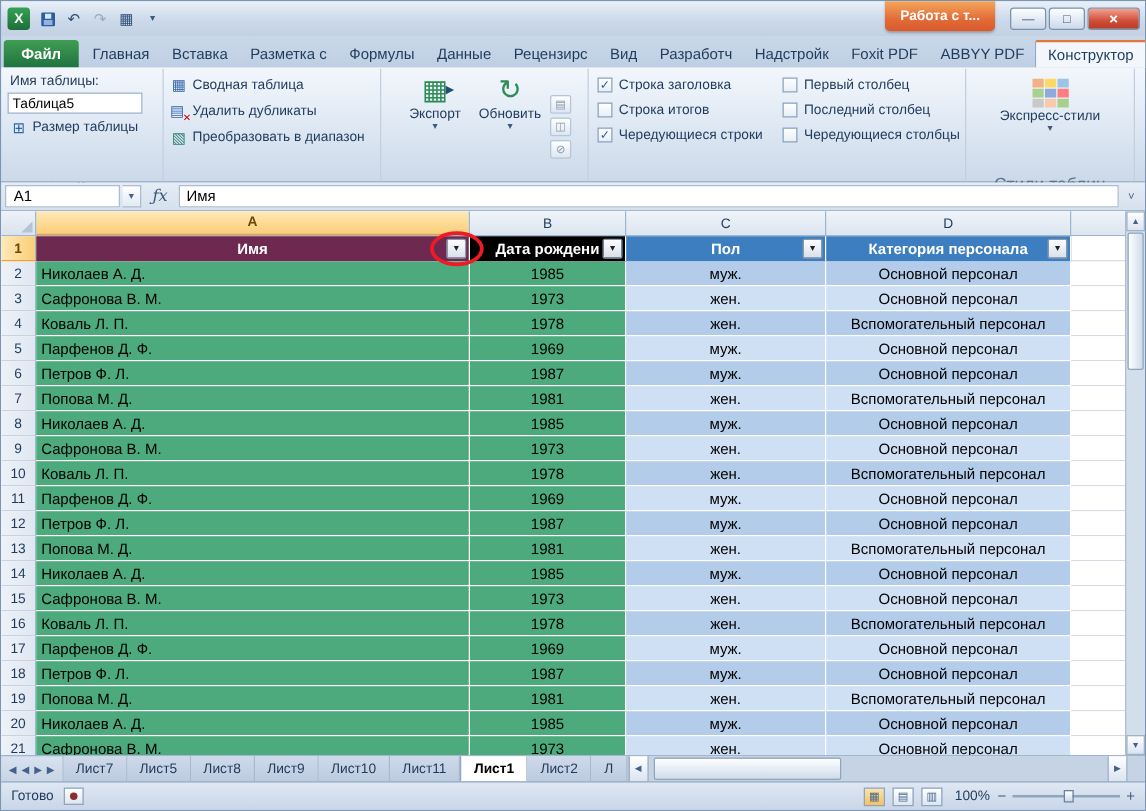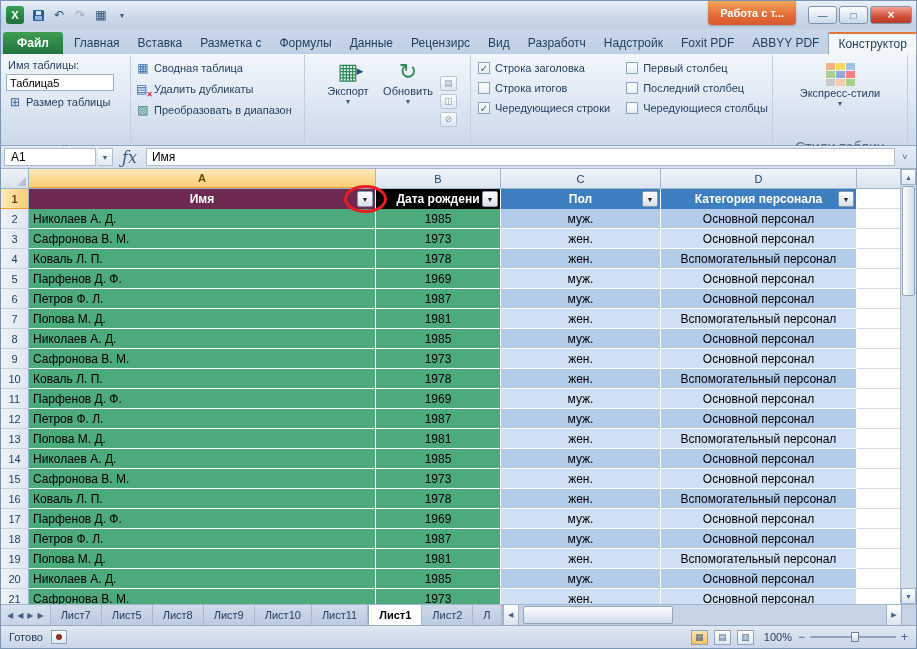--- a/index.html
+++ b/index.html
@@ -60,21 +60,21 @@
   .chk { display:flex; align-items:flex-start; gap:5px; font-size:11px; color:#1f3a5c; height:16px; white-space:nowrap; }
   .box { width:12px; height:12px; border:1px solid #8ca3bd; background:linear-gradient(#fff,#e8eef6); display:flex; align-items:center; justify-content:center; font-size:10px; color:#2d5d9e; flex:0 0 12px; }
   .chk.checked .box::before { content:"✓"; }
   .styles-icon { display:grid; grid-template-columns:repeat(3,9px); grid-auto-rows:7px; gap:1px; margin-top:3px; }
   .styles-icon i { display:block; }
 
   
   .formula-bar { height:23px; flex:0 0 23px; background:linear-gradient(#e5ecf5,#d6e1ee); border-bottom:1px solid #a3b5ca; display:flex; align-items:center; padding:2px 3px; gap:2px; }
   .name-box { width:92px; height:18px; background:#fff; border:1px solid #aebcce; display:flex; align-items:center; padding-left:6px; font-size:12px; color:#000; }
   .nb-arrow { width:15px; height:18px; border:1px solid #aebcce; border-left:none; background:linear-gradient(#fff,#e2eaf4); display:flex; align-items:center; justify-content:center; font-size:7px; color:#44618a; }
-  .fx-btn { padding:0 7px; font-size:16px; font-style:italic; color:#3c5a7e; font-family:"DejaVu Serif",serif; }
+  .fx-btn { padding:0 7px; font-size:13px; font-style:italic; color:#3c5a7e; font-family:"DejaVu Serif",serif; }
   .formula-input { flex:1; height:18px; background:#fff; border:1px solid #aebcce; display:flex; align-items:center; padding-left:5px; font-size:12px; color:#000; }
   .fb-expand { width:16px; height:18px; display:flex; align-items:center; justify-content:center; font-size:9px; color:#44618a; }
 
   
   .sheet { flex:1; position:relative; background:#fff; overflow:hidden; padding-right:16px; }
   .col-strip { display:flex; height:20px; border-bottom:1px solid #9eb6ce; background:linear-gradient(#f0f4fa,#dce5f0); }
   .corner { width:28px; flex:0 0 28px; border-right:1px solid #9eb6ce; background:linear-gradient(#eef2f8,#d9e2ee); position:relative; }
   .corner::after { content:""; position:absolute; right:2px; bottom:2px; border-left:9px solid transparent; border-bottom:9px solid #b4c4d6; }
   .colhdr { border-right:1px solid #9eb6ce; display:flex; align-items:center; justify-content:center; font-size:11px; color:#1f3a5c; }
   .colhdr.selected { background:linear-gradient(#fde9b8,#fbce77); color:#6b4708; font-weight:bold; border-bottom:1px solid #f59d31; }

